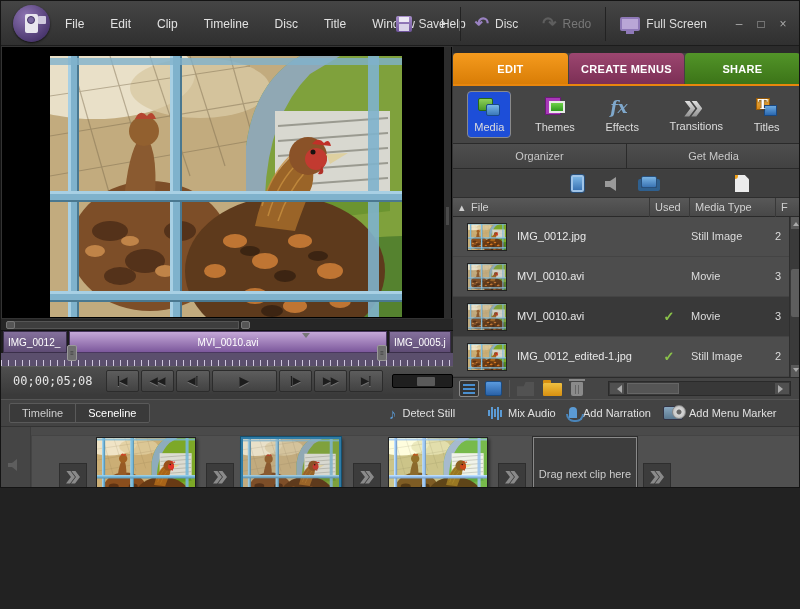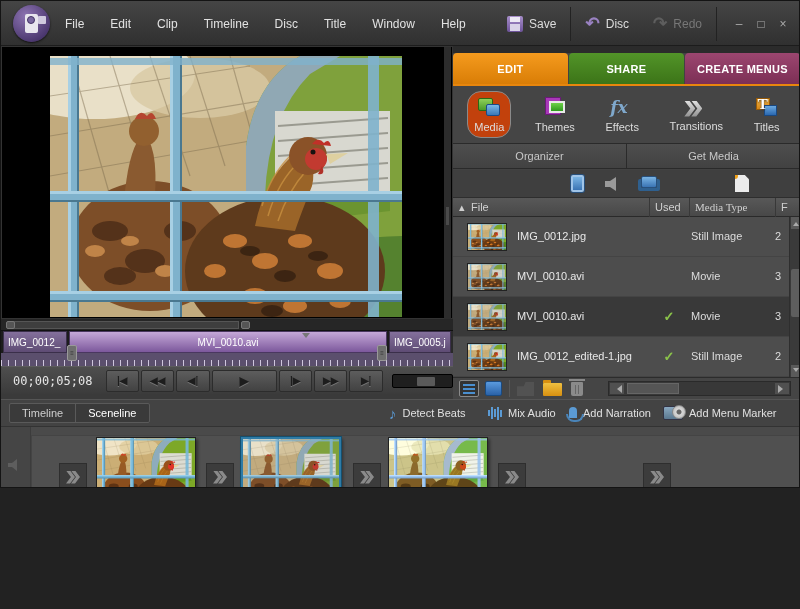--- a/index.html
+++ b/index.html
@@ -70,21 +70,21 @@
   .main-tabs { position:absolute; left:0; top:7px; width:348px; height:31px; display:flex; }
   .main-tab { flex:1; display:flex; align-items:center; justify-content:center; color:#fff; font-size:11px; font-weight:bold;
     border-radius:4px 4px 0 0; margin-right:1px; letter-spacing:0.3px; }
   .tab-edit { background:linear-gradient(#f59b1e,#d97d06); }
   .tab-create { background:linear-gradient(#9c4670,#7c2f55); }
   .tab-share { background:linear-gradient(#529428,#3c7418); }
   .orange-line { position:absolute; left:0; top:38px; width:348px; height:2px; background:#e8860d; }
 
   .modes { position:absolute; left:0; top:40px; width:348px; height:57px; background:#454545; display:flex; align-items:center; justify-content:space-around; padding:0 6px; }
   .mode { display:flex; flex-direction:column; align-items:center; gap:3px; color:#ddd; font-size:11px; padding:4px 6px; border:1px solid transparent; }
-  .mode.selected { border:1px solid #8a8a8a; background:#c2410c; border-radius:14px; }
+  .mode.selected { border:1px solid #8a8a8a; background:#1d4ed8; border-radius:4px; }
   .mode-ico { width:24px; height:22px; position:relative; }
   .ico-media-a { position:absolute; left:1px; top:2px; width:15px; height:13px; background:linear-gradient(#8fd05a,#4a9a2a); border:1px solid #2a6a14; border-radius:2px; }
   .ico-media-b { position:absolute; left:9px; top:8px; width:14px; height:12px; background:linear-gradient(#7ab8e8,#3a78b8); border:1px solid #1a4a88; border-radius:2px; }
   .ico-theme-a { position:absolute; left:2px; top:1px; width:16px; height:18px; background:#a838b8; border:1px solid #6a1a78; }
   .ico-theme-b { position:absolute; left:6px; top:5px; width:16px; height:12px; background:linear-gradient(#6ed04a,#2f9a1e); border:2px solid #e8e8e8; }
   .ico-fx { font-family:"DejaVu Serif", serif; font-style:italic; font-weight:bold; color:#7fa8cc; font-size:17px; line-height:22px; }
   .ico-trans { width:24px; height:16px; margin-top:3px; position:relative; }
   .chev { display:inline-block; width:11px; height:16px; background:linear-gradient(#e0e0e0,#909090); clip-path:polygon(0 0,45% 0,100% 50%,45% 100%,0 100%,55% 50%); }
   .chev + .chev { margin-left:-4px; }
   .chev.dim2 { background:#8a8a8a; }
@@ -210,20 +210,24 @@
       <div class="mb-sep"></div>
       <div class="mb-btn">
         <span class="arrow-glyph undo-c">↶</span>
         <span>Disc</span>
       </div>
       <div class="mb-btn dim">
         <span class="arrow-glyph redo-c">↷</span>
         <span>Redo</span>
       </div>
       <div class="mb-sep"></div>
+      <div class="mb-btn">
+        <span class="screen-ico"></span>
+        <span>Full Screen</span>
+      </div>
       <div class="winctl">
         <span>–</span>
         <span>□</span>
         <span>×</span>
       </div>
     </div>
   </div>
 
   <div class="monitor">
     <div class="video-area">
@@ -358,22 +362,22 @@
         <div class="sthumb"></div>
       </div>
     </div>
     <div class="monitor-gap"></div>
   </div>
 
   <div class="tasks">
     <div class="tasks-top"></div>
     <div class="main-tabs">
       <div class="main-tab tab-edit">EDIT</div>
+      <div class="main-tab tab-create">CREATE MENUS</div>
       <div class="main-tab tab-share">SHARE</div>
-      <div class="main-tab tab-create">CREATE MENUS</div>
     </div>
     <div class="orange-line"></div>
     <div class="modes">
       <div class="mode selected">
         <div class="mode-ico">
             <div class="ico-media-a"></div>
             <div class="ico-media-b"></div>
           </div>
         <span>Media</span>
       </div>
@@ -412,21 +416,21 @@
         </svg>
       <div class="f-ico ico-layers"></div>
       <div class="ico-doc f-ico"></div>
     </div>
     <div class="list-header">
       <span class="lh-label" style="left:6px;">▴</span>
       <span class="lh-label" style="left:18px;">File</span>
       <div class="col-sep" style="left:196px;"></div>
       <span class="lh-label" style="left:202px;">Used</span>
       <div class="col-sep" style="left:236px;"></div>
-      <span class="lh-label" style="left:242px;font-family:Liberation Serif, serif;">Media Type</span>
+      <span class="lh-label" style="left:242px;">Media Type</span>
       <div class="col-sep" style="left:322px;"></div>
       <span class="lh-label" style="left:328px;">F</span>
     </div>
     <div class="list-rows">
       <div class="mrow" style="top:0;">
         <div class="mthumb t1 chicken-art">
 <svg viewBox="0 0 352 261" preserveAspectRatio="none" xmlns="http://www.w3.org/2000/svg">
   <rect width="352" height="261" fill="#c2ab7e"></rect>
   <ellipse cx="45" cy="18" rx="100" ry="45" fill="#e9e0c8"></ellipse>
   <ellipse cx="150" cy="32" rx="70" ry="30" fill="#d8c9a4" opacity="0.8"></ellipse>
@@ -863,21 +867,21 @@
 
   <div class="bottom">
     <div class="b-toolbar">
       <div class="viewtabs">
         <div class="viewtab">Timeline</div>
         <div class="vt-sep"></div>
         <div class="viewtab active">Sceneline</div>
       </div>
       <div class="tool" style="left:388px;">
         <span class="note-ico">♪</span>
-        <span>Detect Beats</span>
+        <span>Detect Still</span>
       </div>
       <div class="tool" style="left:487px;">
         <span class="wave-ico">
           <i style="height:6px;"></i>
             <i style="height:12px;"></i>
             <i style="height:8px;"></i>
             <i style="height:13px;"></i>
             <i style="height:7px;"></i>
         </span>
         <span>Mix Audio</span>
@@ -1196,20 +1200,23 @@
               <rect x="0" y="235" width="352" height="3" fill="#a8d0e4"></rect>
               <rect x="0" y="244" width="352" height="2" fill="#4a7890"></rect>
     <rect x="0" y="2" width="352" height="7" fill="#7fb2cc" opacity="0.8"></rect>
   </g>
 </svg>
 </div>
       <div class="sc-arrow" style="left:497px;">
           <span class="chev dim2"></span>
           <span class="chev dim2"></span>
         </div>
+      <div class="drop-box">
+        <span>Drag next clip here</span>
+      </div>
       <div class="sc-arrow" style="left:642px;">
           <span class="chev dim2"></span>
           <span class="chev dim2"></span>
         </div>
     </div>
 
     <svg class="track-ico" style="top:134px;" width="16" height="12" viewBox="0 0 16 12">
         <polygon points="0,4 4,4 9,0 9,12 4,8 0,8" fill="#6e6e6e"></polygon>
       </svg>
     <div class="track" style="top:130px;"></div>

